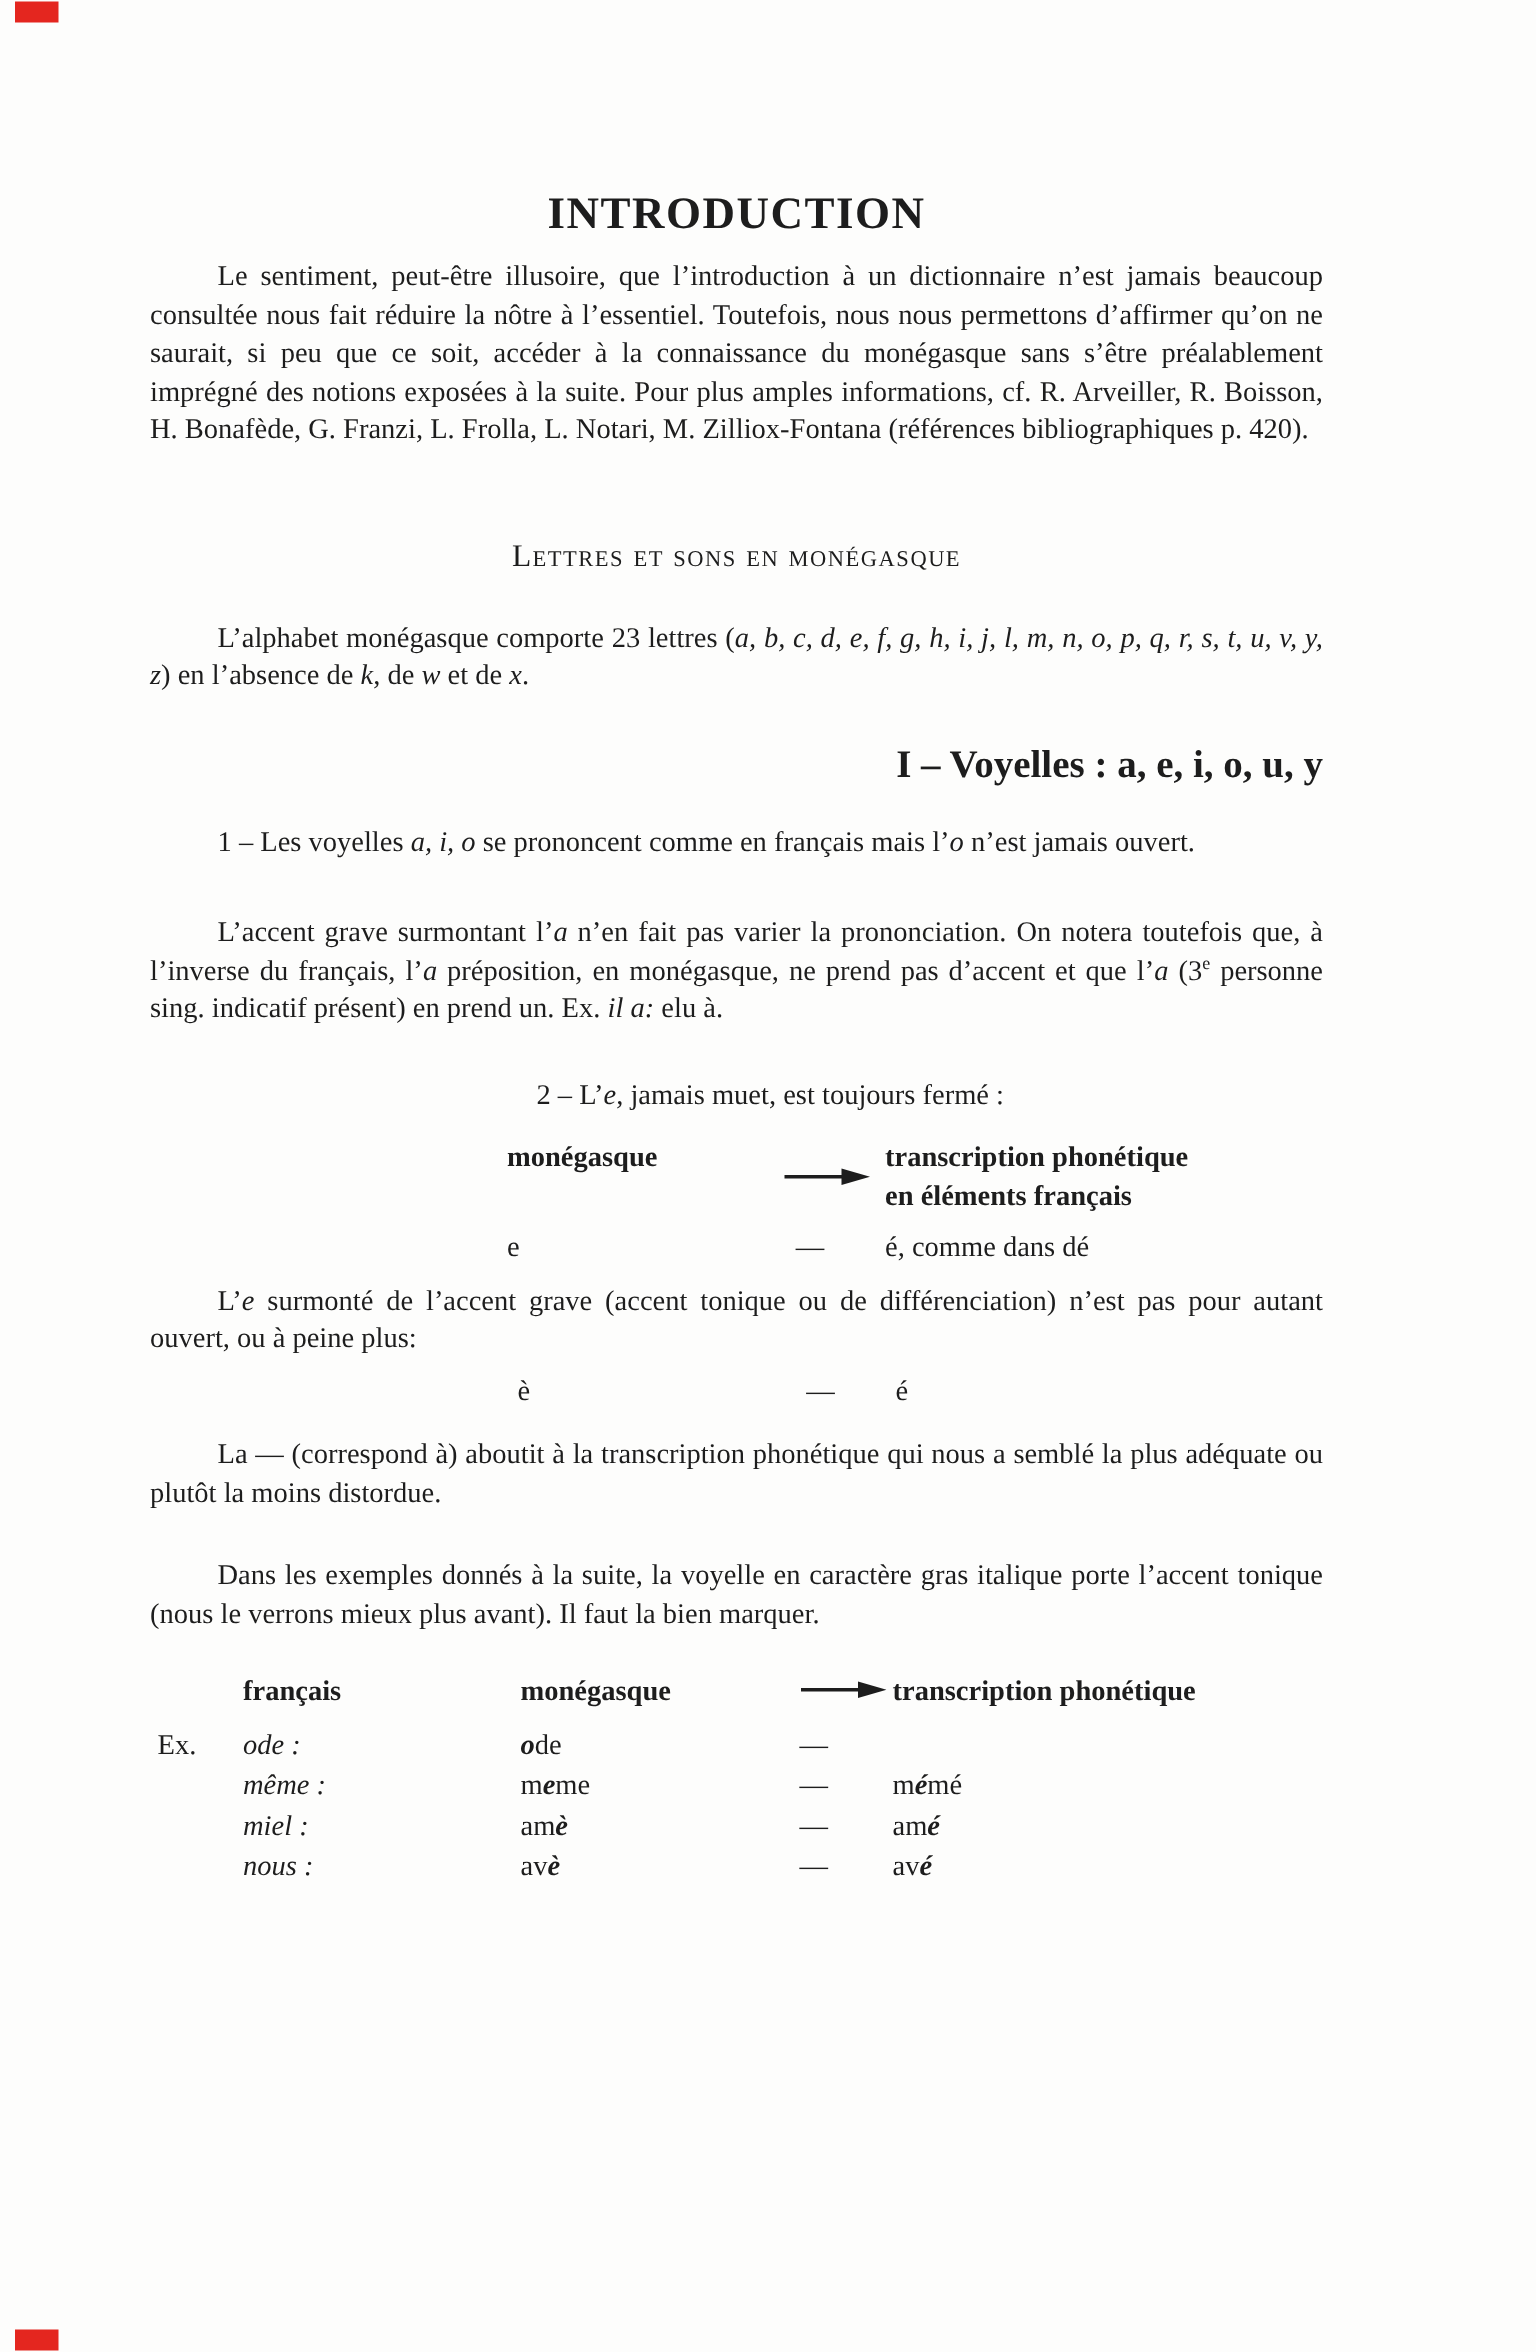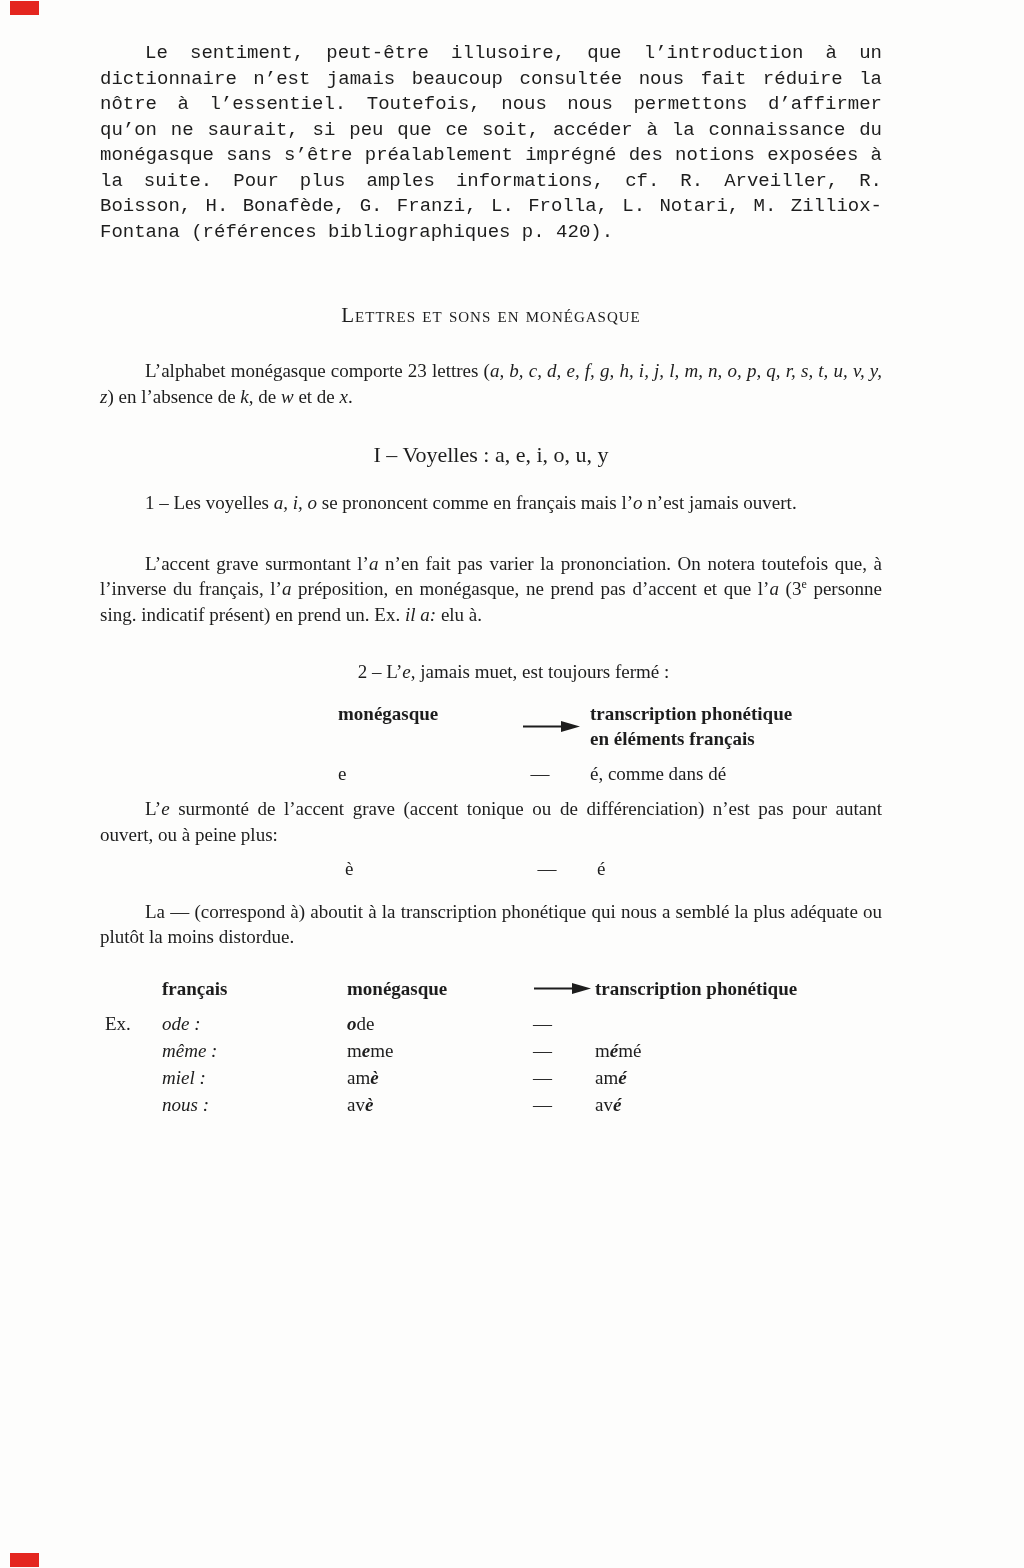--- a/index.html
+++ b/index.html
@@ -13,30 +13,30 @@
   .content {
     position:absolute; left:100px; top:0; width:782px;
     font-size:19px; line-height:25.5px;
   }
   .page-title {
     margin:126px 0 0 0; text-align:center;
     font-size:30px; line-height:34px; font-weight:bold; letter-spacing:1px;
   }
   p { margin:0; text-align:justify; }
   .indent { text-indent:45px; }
-  .p-intro    { margin-top:41px;font-family:Liberation Mono, monospace; }
+  .p-intro    { margin-top:12px; }
   .sec-heading {
     margin-top:57px; text-align:center;
     font-variant:small-caps; font-size:21px; line-height:26px;
     letter-spacing:1px; font-weight:normal;
   }
   .p-alphabet { margin-top:30px; }
   .vowels-heading {
-    margin-top:33px; text-align:center;
-    font-weight:normal; font-size:22px; line-height:26px;
+    margin-top:33px; text-align:right;
+    font-weight:bold; font-size:26px; line-height:26px;
   }
   .p-vowels1  { margin-top:9px; }
   .p-accent   { margin-top:35px; }
   .p-eferme   { margin-top:32px; text-align:center; }
   sup { font-size:12px; vertical-align:super; line-height:0; }
 
   
   .t1 { margin:16px 0 0 238px; }
   .t1-grid { display:grid; grid-template-columns:152px 100px 1fr; }
   .t1-head { font-weight:bold; }
@@ -63,20 +63,21 @@
   .red-marker.bottom { top:1553px; }
   b i, i b { font-weight:bold; }
 </style>
 </head>
 <body>
 
 <div class="red-marker top"></div>
 
 <div class="content">
 
+  <h1 class="page-title">INTRODUCTION</h1>
 
   <p class="indent p-intro">Le sentiment, peut-être illusoire, que l’introduction à un dictionnaire n’est jamais beaucoup consultée nous fait réduire la nôtre à l’essentiel. Toutefois, nous nous permettons d’affirmer qu’on ne saurait, si peu que ce soit, accéder à la connaissance du monégasque sans s’être préalablement imprégné des notions exposées à la suite. Pour plus amples informations, cf. R. Arveiller, R. Boisson, H. Bonafède, G. Franzi, L. Frolla, L. Notari, M. Zilliox-Fontana (références bibliographiques p. 420).</p>
 
   <h2 class="sec-heading">Lettres et sons en monégasque</h2>
 
   <p class="indent p-alphabet">L’alphabet monégasque comporte 23 lettres (<i>a, b, c, d, e, f, g, h, i, j, l, m, n, o, p, q, r, s, t, u, v, y, z</i>) en l’absence de <i>k</i>, de <i>w</i> et de <i>x</i>.</p>
 
   <h3 class="vowels-heading">I – Voyelles : a, e, i, o, u, y</h3>
 
   <p class="indent p-vowels1">1 – Les voyelles <i>a, i, o</i> se prononcent comme en français mais l’<i>o</i> n’est jamais ouvert.</p>
@@ -109,20 +110,21 @@
   <p class="indent p-egrave">L’<i>e</i> surmonté de l’accent grave (accent tonique ou de différenciation) n’est pas pour autant ouvert, ou à peine plus:</p>
 
   <div class="t1-grid t1-standalone">
     <div>è</div>
     <div class="dash-cell">—</div>
     <div>é</div>
   </div>
 
   <p class="indent p-correspond">La — (correspond à) aboutit à la transcription phonétique qui nous a semblé la plus adéquate ou plutôt la moins distordue.</p>
 
+  <p class="indent p-examples">Dans les exemples donnés à la suite, la voyelle en caractère gras italique porte l’accent tonique (nous le verrons mieux plus avant). Il faut la bien marquer.</p>
 
   <div class="t2">
     <div class="t2-grid t2-head">
       <div></div>
       <div>français</div>
       <div>monégasque</div>
       <div style="align-self:center;">
         <svg width="58" height="13" viewBox="0 0 58 13">
             <line x1="1" y1="6.5" x2="42" y2="6.5" stroke="#1d1d1d" stroke-width="2.2"></line>
             <polygon points="39,1 58,6.5 39,12" fill="#1d1d1d"></polygon>

